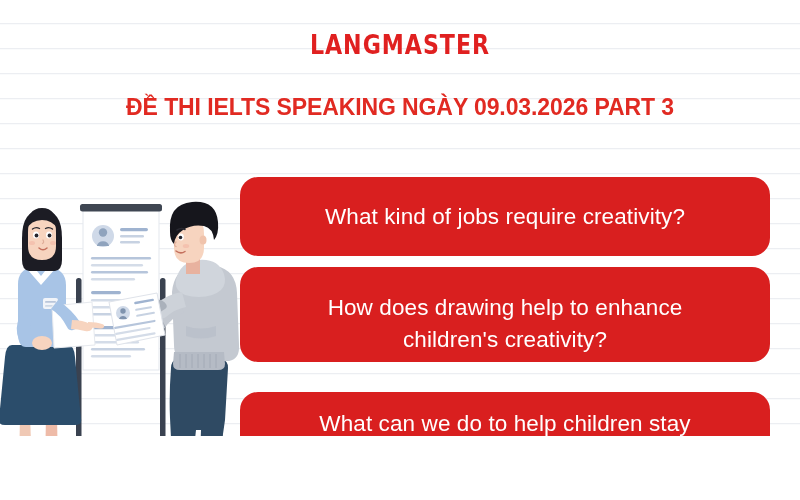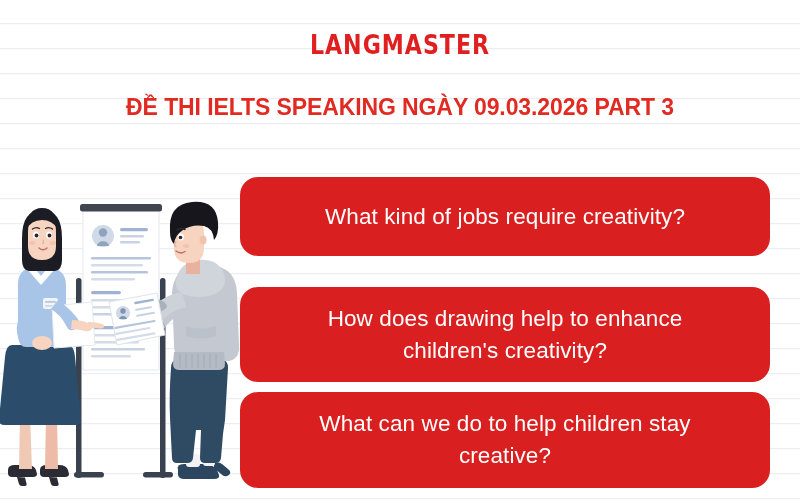--- a/index.html
+++ b/index.html
@@ -10,21 +10,21 @@
     width: 800px;
     height: 500px;
     overflow: hidden;
     font-family: "Liberation Sans", sans-serif;
     background: #ffffff;
   }
 
   #page {
     position: relative;
     width: 800px;
-    height: 500px;
+    height: 436px;
     background-color: #fdfdfd;
     background-image: repeating-linear-gradient(
       to bottom,
       #ffffff 0px,
       #ffffff 23px,
       #eceef2 23px,
       #eceef2 24px,
       #fafbfc 24px,
       #fafbfc 25px
     );
@@ -79,21 +79,21 @@
   .qbox-text {
     color: #ffffff;
     font-family: "Liberation Sans", sans-serif;
     font-size: 22.5px;
     font-weight: 400;
     text-align: center;
     line-height: 1.42;
     letter-spacing: 0.1px;
   }
   #qbox-1 { top: 177px; height: 79px; }
-  #qbox-2 { top: 287px; height: 95px; }
+  #qbox-2 { top: 267px; height: 95px; align-items: flex-end; }
   #qbox-3 { top: 392px; height: 96px; }
 
   
   #illustration {
     position: absolute;
     left: 0;
     top: 180px;
     width: 240px;
     height: 320px;
   }

